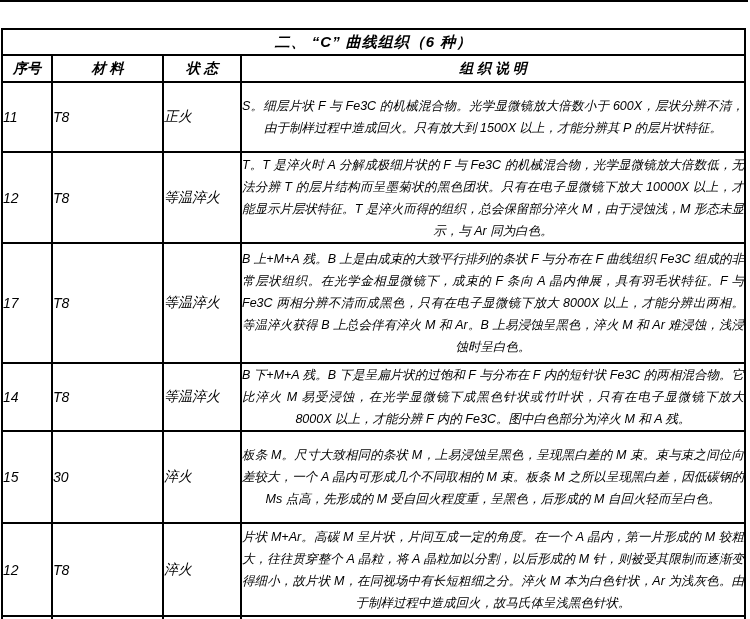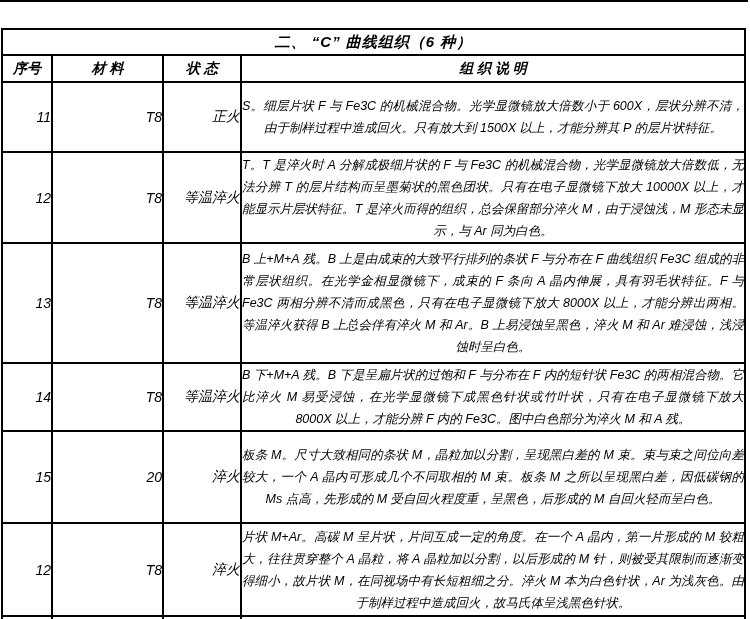--- a/index.html
+++ b/index.html
@@ -52,21 +52,21 @@
     text-align: center;
     font-size: 14px;
     font-weight: bold;
     margin-top: 19px;
   }
   .col-no    { width: 50px; }
   .col-mat   { width: 111px; }
   .col-state { width: 78px; }
   .col-desc  { width: 504px; }
   .c-no, .c-mat, .c-state {
-    text-align: right;
+    text-align: left;
     font-size: 14px;
     font-weight: normal;
   }
   .c-desc {
     font-size: 12.5px;
     line-height: 22px;
     text-align: justify;
     text-align-last: center;
     padding: 2px 4px;
   }
@@ -112,38 +112,38 @@
     </tr>
 
     <tr class="r12">
       <td class="c-no">12</td>
       <td class="c-mat">T8</td>
       <td class="c-state">等温淬火</td>
       <td class="c-desc">T。T 是淬火时 A 分解成极细片状的 F 与 Fe3C 的机械混合物，光学显微镜放大倍数低，无法分辨 T 的层片结构而呈墨菊状的黑色团状。只有在电子显微镜下放大 10000X 以上，才能显示片层状特征。T 是淬火而得的组织，总会保留部分淬火 M，由于浸蚀浅，M 形态未显示，与 Ar 同为白色。</td>
     </tr>
 
     <tr class="r13">
-      <td class="c-no">13</td>
+      <td class="c-no">17</td>
       <td class="c-mat">T8</td>
       <td class="c-state">等温淬火</td>
       <td class="c-desc">B 上+M+A 残。B 上是由成束的大致平行排列的条状 F 与分布在 F 曲线组织 Fe3C 组成的非常层状组织。在光学金相显微镜下，成束的 F 条向 A 晶内伸展，具有羽毛状特征。F 与 Fe3C 两相分辨不清而成黑色，只有在电子显微镜下放大 8000X 以上，才能分辨出两相。等温淬火获得 B 上总会伴有淬火 M 和 Ar。B 上易浸蚀呈黑色，淬火 M 和 Ar 难浸蚀，浅浸蚀时呈白色。</td>
     </tr>
 
     <tr class="r14">
       <td class="c-no">14</td>
       <td class="c-mat">T8</td>
       <td class="c-state">等温淬火</td>
       <td class="c-desc">B 下+M+A 残。B 下是呈扁片状的过饱和 F 与分布在 F 内的短针状 Fe3C 的两相混合物。它比淬火 M 易受浸蚀，在光学显微镜下成黑色针状或竹叶状，只有在电子显微镜下放大 8000X 以上，才能分辨 F 内的 Fe3C。图中白色部分为淬火 M 和 A 残。</td>
     </tr>
 
     <tr class="r15">
       <td class="c-no">15</td>
-      <td class="c-mat">20</td>
+      <td class="c-mat">30</td>
       <td class="c-state">淬火</td>
-      <td class="c-desc">板条 M。尺寸大致相同的条状 M，晶粒加以分割，呈现黑白差的 M 束。束与束之间位向差较大，一个 A 晶内可形成几个不同取相的 M 束。板条 M 之所以呈现黑白差，因低碳钢的 Ms 点高，先形成的 M 受自回火程度重，呈黑色，后形成的 M 自回火轻而呈白色。</td>
+      <td class="c-desc">板条 M。尺寸大致相同的条状 M，上易浸蚀呈黑色，呈现黑白差的 M 束。束与束之间位向差较大，一个 A 晶内可形成几个不同取相的 M 束。板条 M 之所以呈现黑白差，因低碳钢的 Ms 点高，先形成的 M 受自回火程度重，呈黑色，后形成的 M 自回火轻而呈白色。</td>
     </tr>
 
     <tr class="r16">
       <td class="c-no">12</td>
       <td class="c-mat">T8</td>
       <td class="c-state">淬火</td>
       <td class="c-desc">片状 M+Ar。高碳 M 呈片状，片间互成一定的角度。在一个 A 晶内，第一片形成的 M 较粗大，往往贯穿整个 A 晶粒，将 A 晶粒加以分割，以后形成的 M 针，则被受其限制而逐渐变得细小，故片状 M，在同视场中有长短粗细之分。淬火 M 本为白色针状，Ar 为浅灰色。由于制样过程中造成回火，故马氏体呈浅黑色针状。</td>
     </tr>
 
     <tr class="r-partial">

